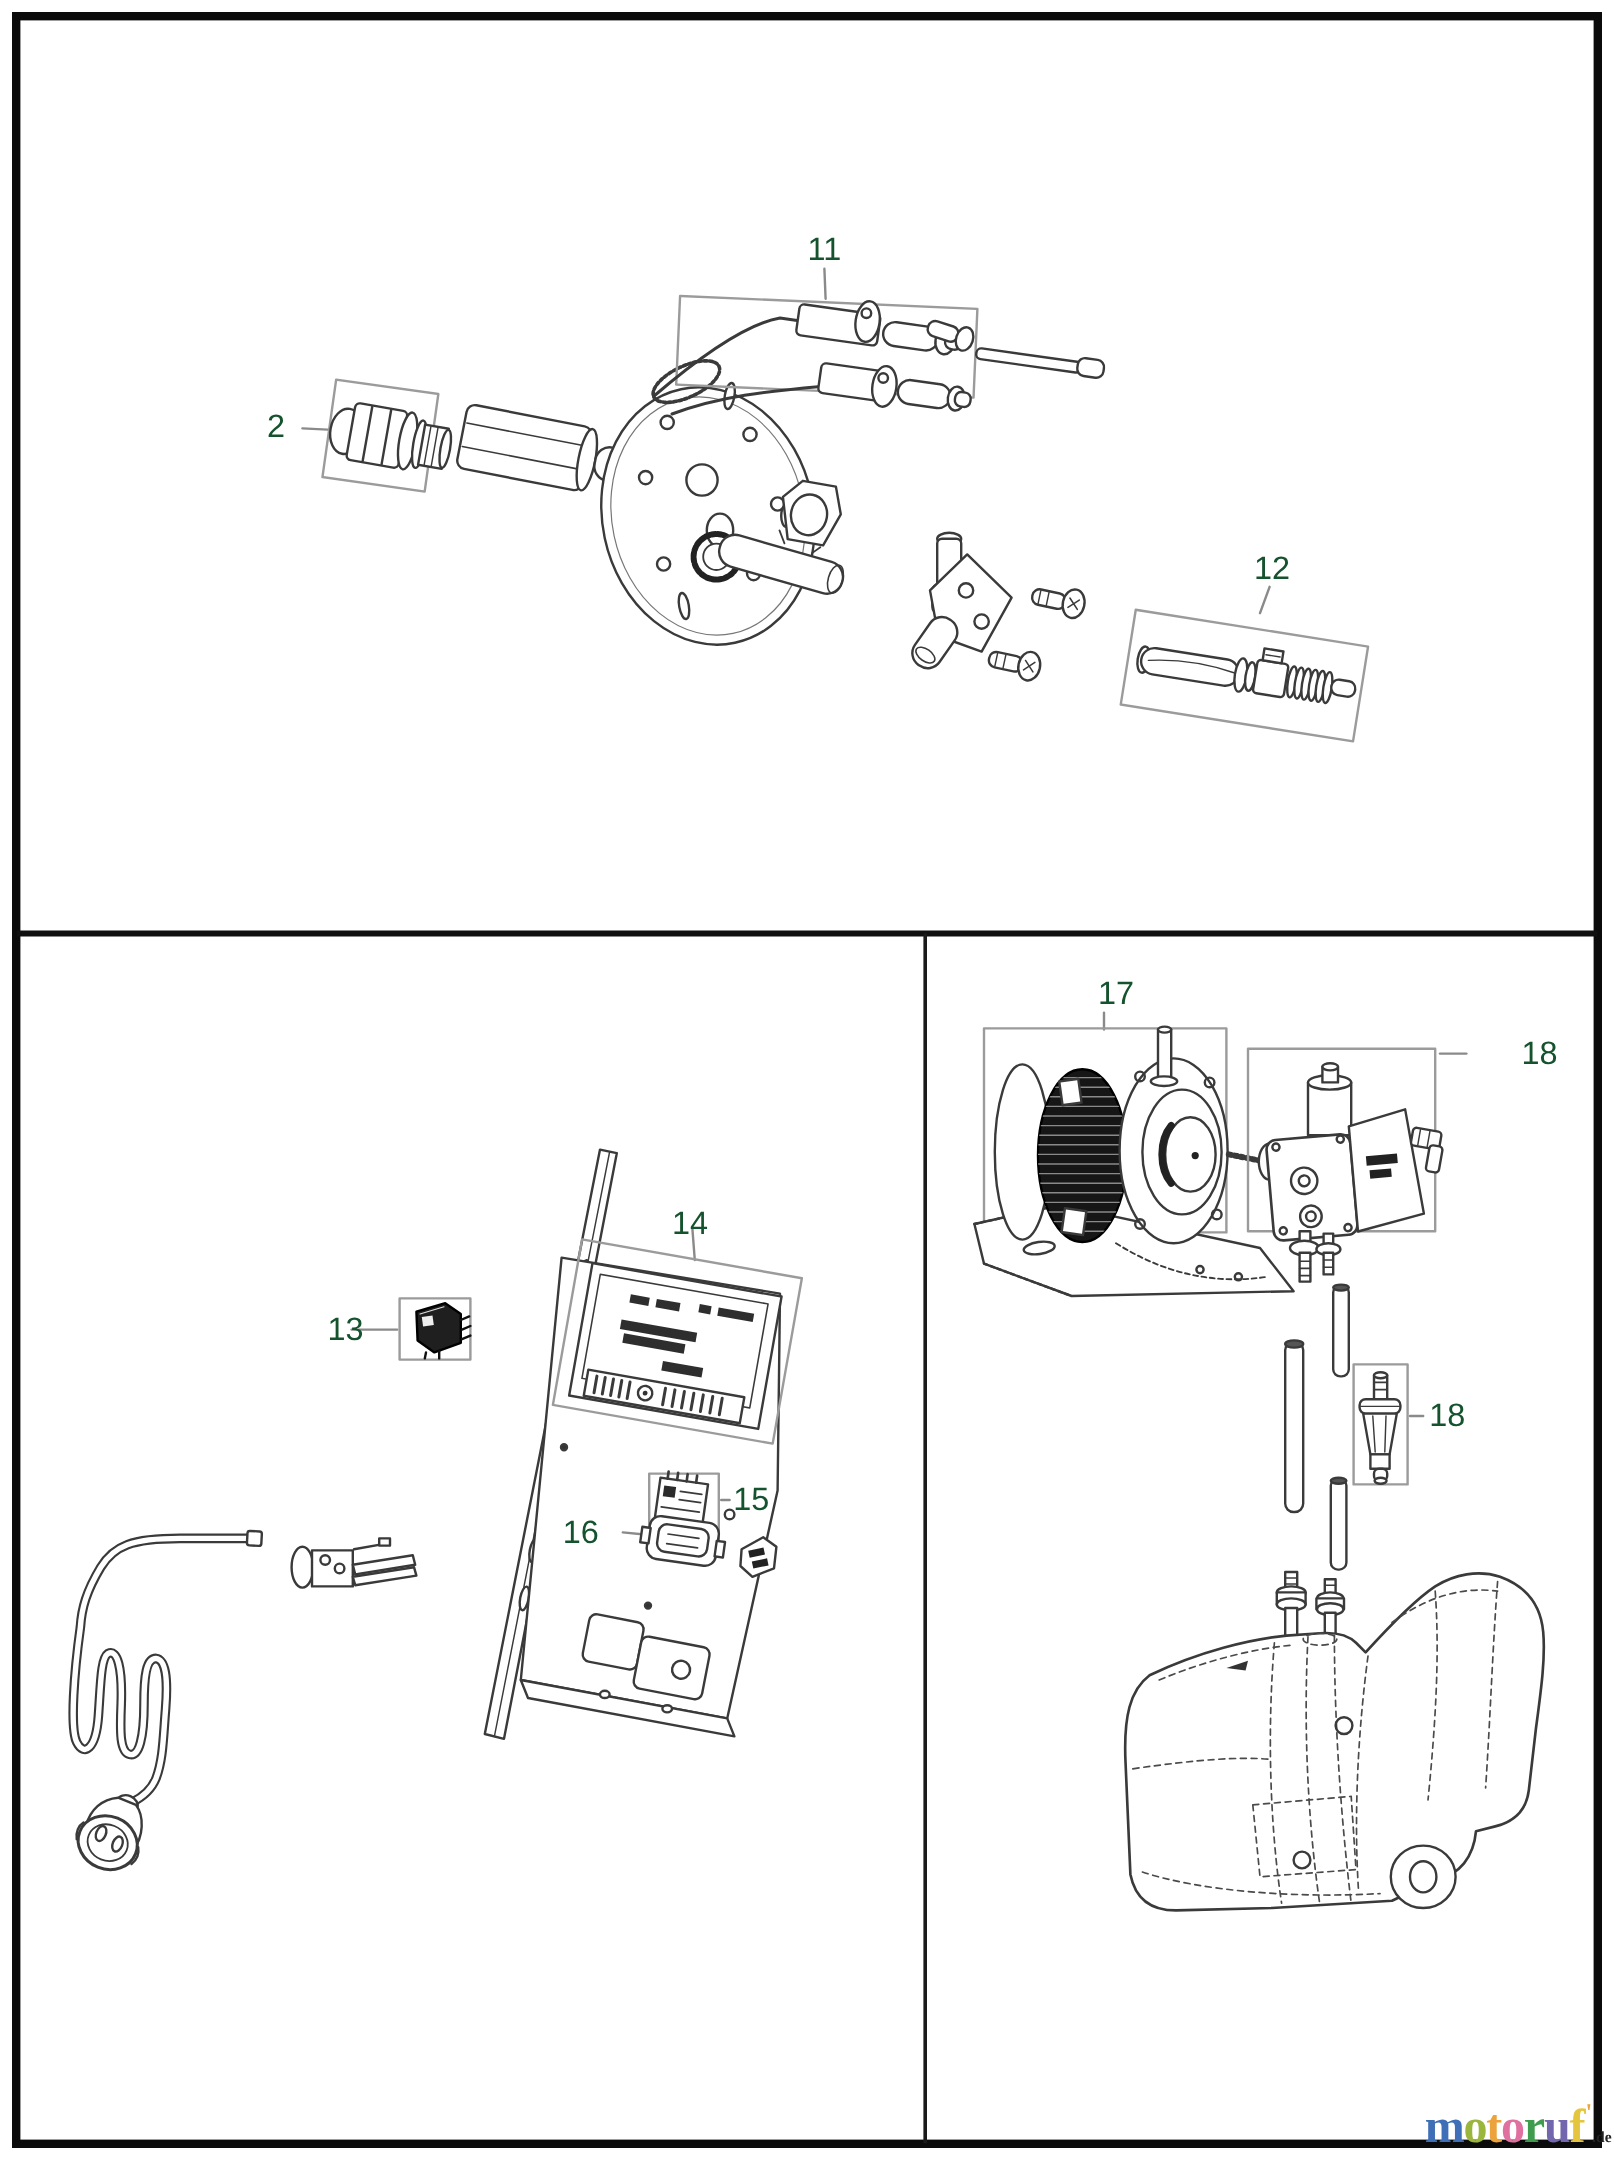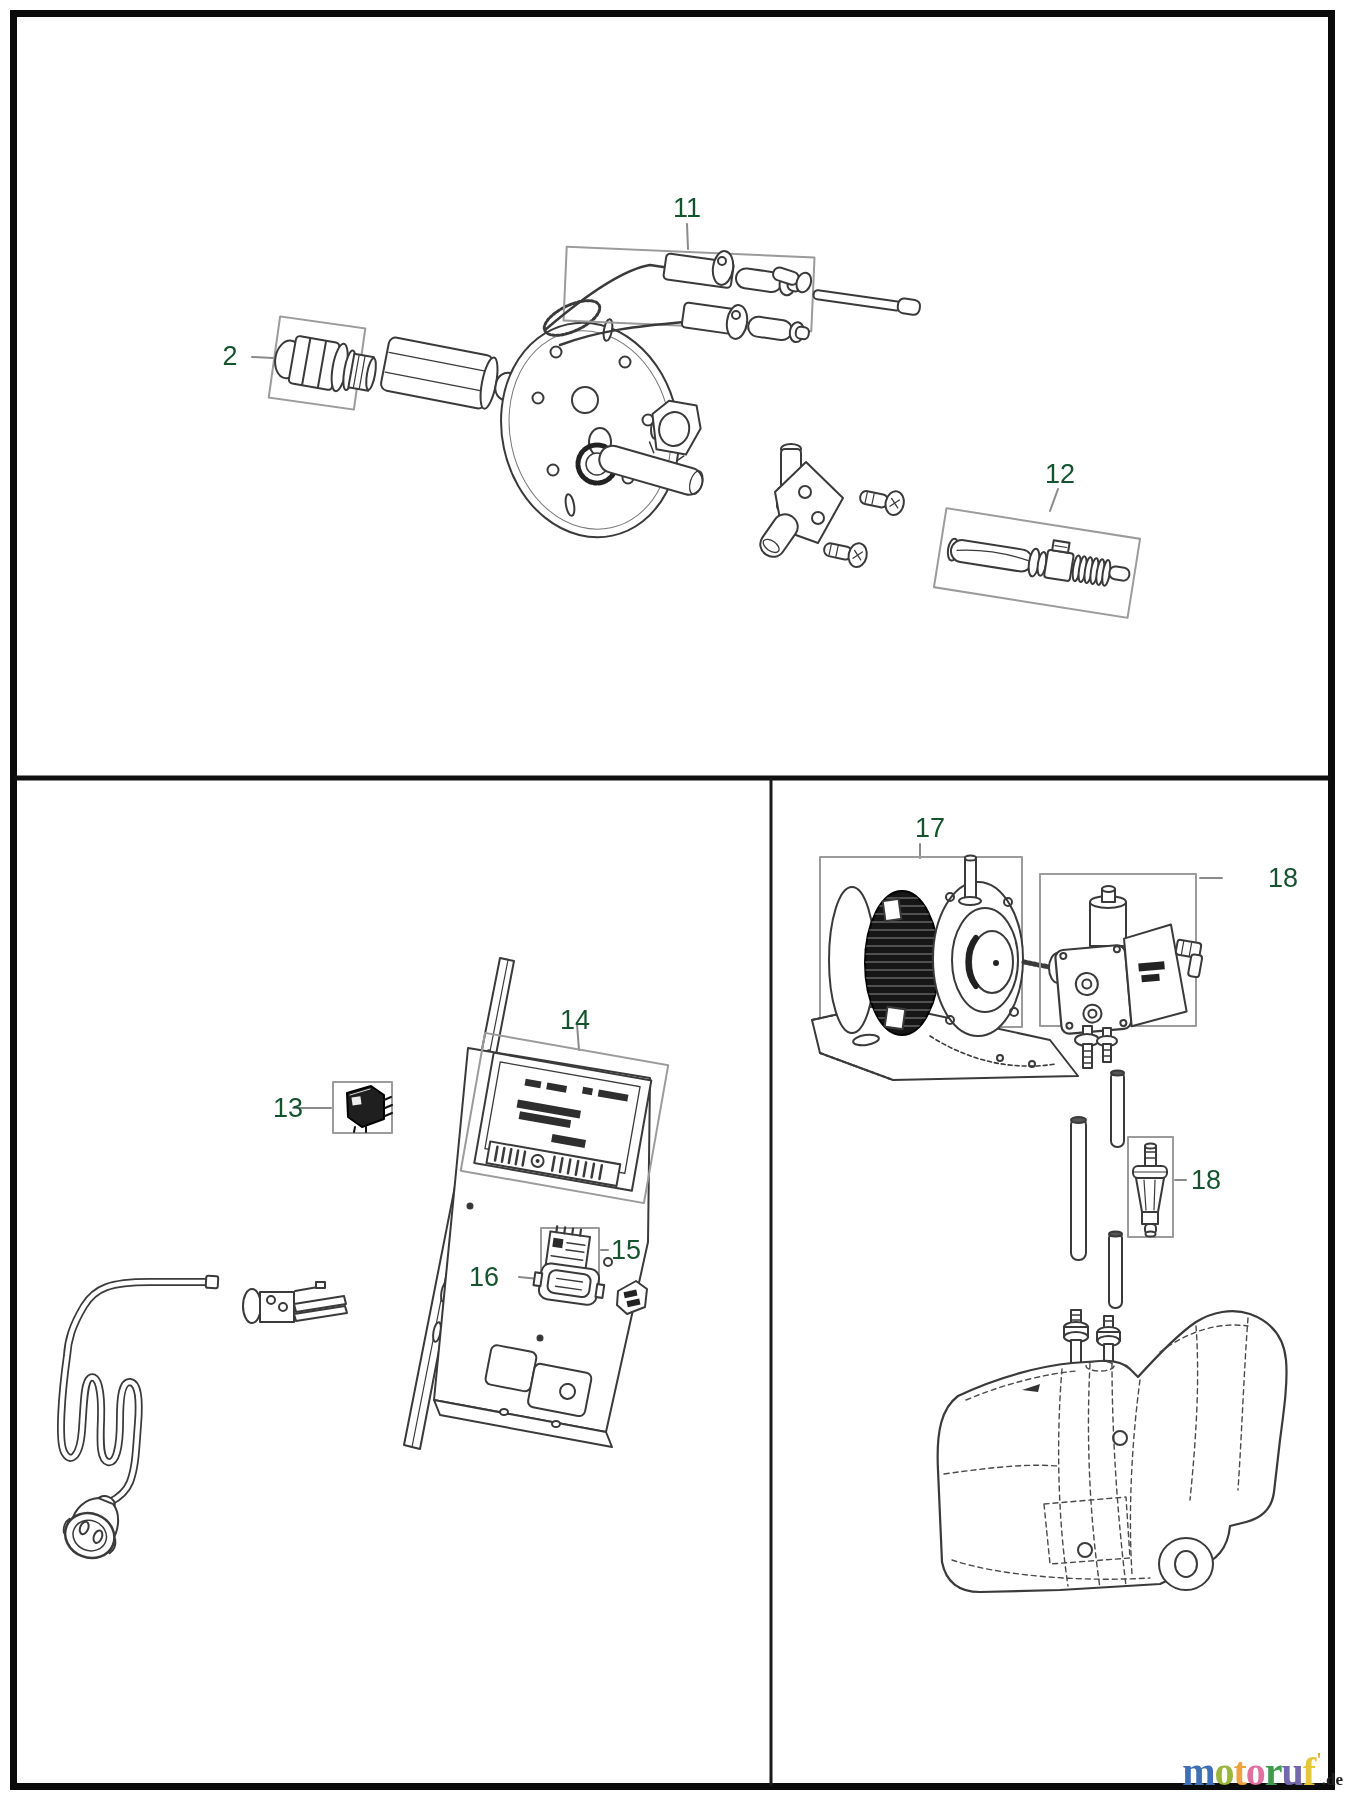--- a/index.html
+++ b/index.html
@@ -13,21 +13,21 @@
     font-size:27px;color:#14532d;z-index:5;letter-spacing:0;
     font-family:"Liberation Sans",sans-serif;white-space:nowrap;
   }
   .logo{
     position:absolute;right:2px;bottom:8px;z-index:10;line-height:1;
     font-family:"Liberation Serif",serif;font-weight:bold;font-size:40px;
     white-space:nowrap;
   }
   .logo .word span{letter-spacing:-1px;}
   .logo .tick{font-size:20px;vertical-align:18px;margin-left:1px;}
-  .logo .de{font-size:17px;font-weight:bold;}
+  .logo .de{font-size:13px;font-weight:bold;}
 </style>
 </head>
 <body>
 
 <div class="canvas">
 
 <svg width="1345" height="1800" viewBox="0 0 1345 1800">
   <defs>
     <clipPath id="bandclip">
           <ellipse cx="902" cy="963" rx="37" ry="72"></ellipse>

